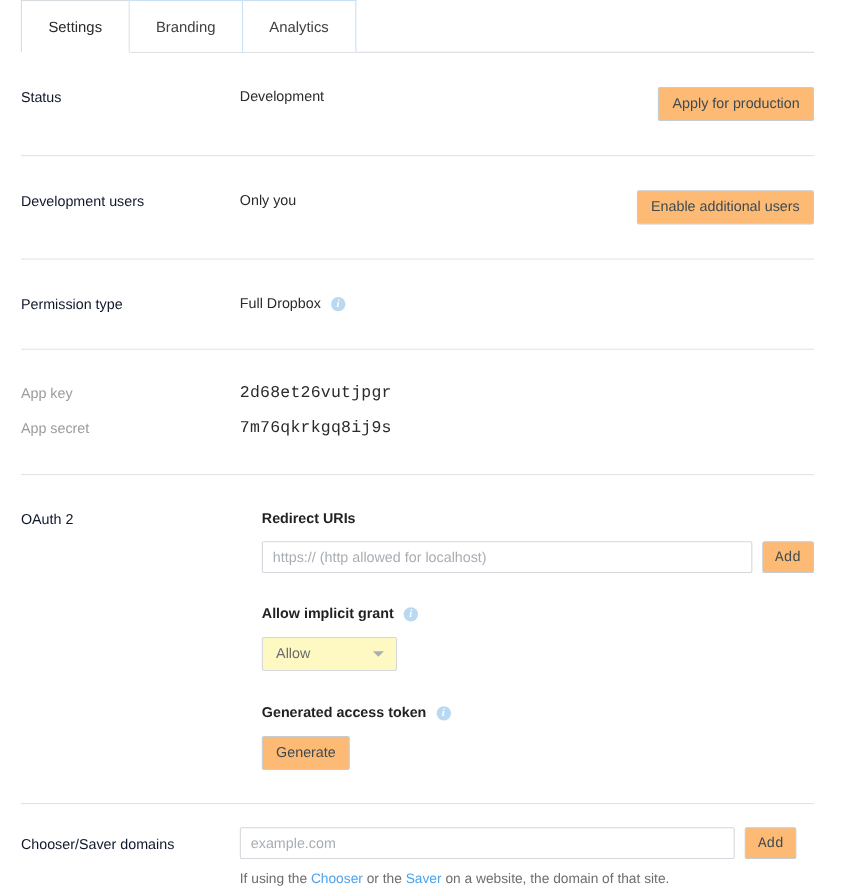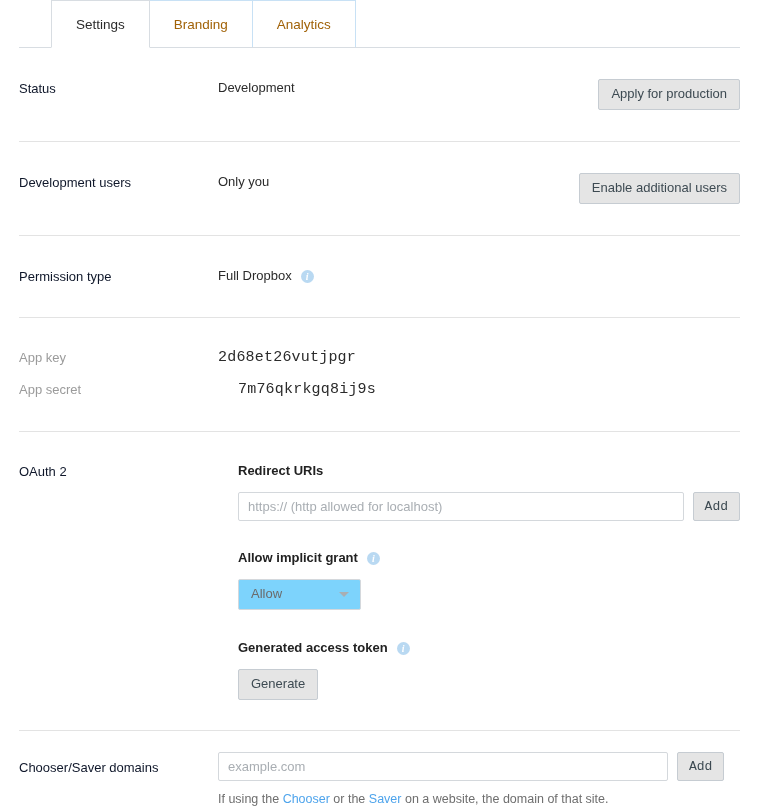--- a/index.html
+++ b/index.html
@@ -23,31 +23,30 @@
     height: 48px;
     margin-left: 19px;
     margin-right: 37px;
     border-bottom: 1px solid #d8dde2;
     box-sizing: border-box;
   }
   .tabs {
     display: flex;
     align-items: flex-start;
     height: 100%;
-    margin-left: 32px;
   }
   .tab {
     height: 47px;
     box-sizing: border-box;
     display: flex;
     align-items: center;
     justify-content: center;
     padding: 0 24px;
     font-size: 13.5px;
-    color: #a16207;
+    color: #404040;
     border: 1px solid #c8e1f5;
     border-bottom: none;
     border-left: none;
     background: #ffffff;
     cursor: pointer;
     white-space: nowrap;
   }
   .tab:first-child { border-left: 1px solid #d8dde2; }
   .tab.active {
     color: #2b2b2b;
@@ -91,21 +90,21 @@
     margin-left: auto;
     padding-left: 16px;
   }
 
   
   .btn {
     display: inline-block;
     font-family: "Liberation Sans", sans-serif;
     font-size: 13px;
     color: #3d4a52;
-    background: #e5e5e5;
+    background: #fdba74;
     border: 1px solid #c6ccd2;
     border-radius: 2px;
     padding: 7px 12px 8px 12px;
     line-height: 14px;
     cursor: pointer;
     white-space: nowrap;
   }
   .btn-sm {
     padding: 7px 11px 8px 11px;
     font-family: Liberation Mono, monospace;
@@ -176,38 +175,38 @@
   }
 
   
   .mono {
     font-family: "Liberation Mono", monospace;
     font-size: 15px;
     color: #2b2b2b;
     letter-spacing: 0.2px;
   }
   .keyrow { display: flex; align-items: flex-start; }
-  .keyrow + .keyrow { margin-top: 10px; gap: 20px; }
+  .keyrow + .keyrow { margin-top: 10px; }
   .keyrow .k {
     width: 199px;
     flex: 0 0 199px;
     font-size: 13px;
     color: #9b9b9b;
     line-height: 18px;
   }
 
   
   .select-box {
     position: relative;
     display: inline-block;
     width: 121px;
     height: 29px;
     border: 1px solid #d4d8dc;
     border-radius: 2px;
-    background: #7dd3fc;
+    background: #fef9c3;
     cursor: pointer;
   }
   .select-box .val {
     position: absolute;
     left: 12px;
     top: 0;
     line-height: 27px;
     font-size: 13px;
     color: #6b6b6b;
   }

